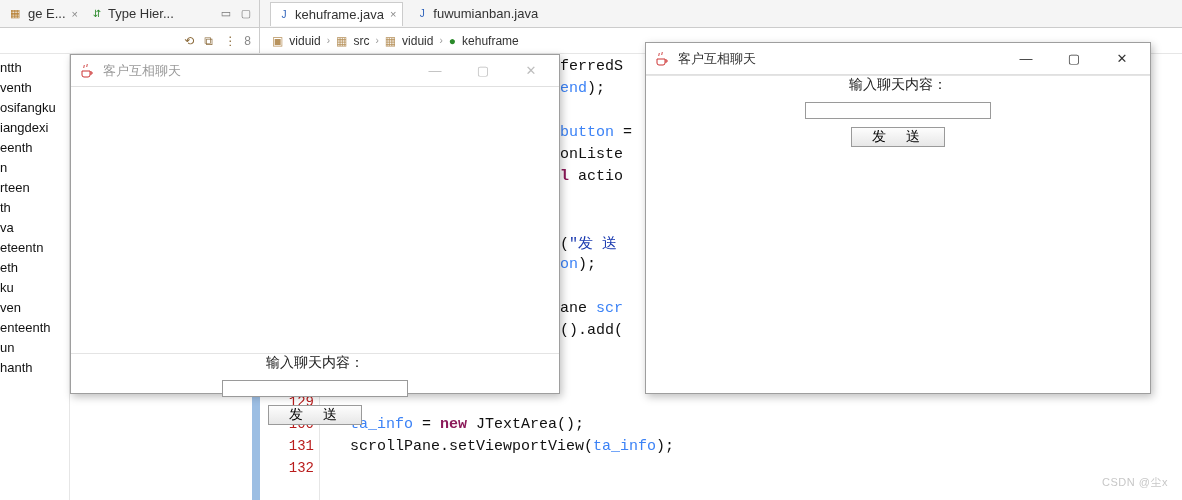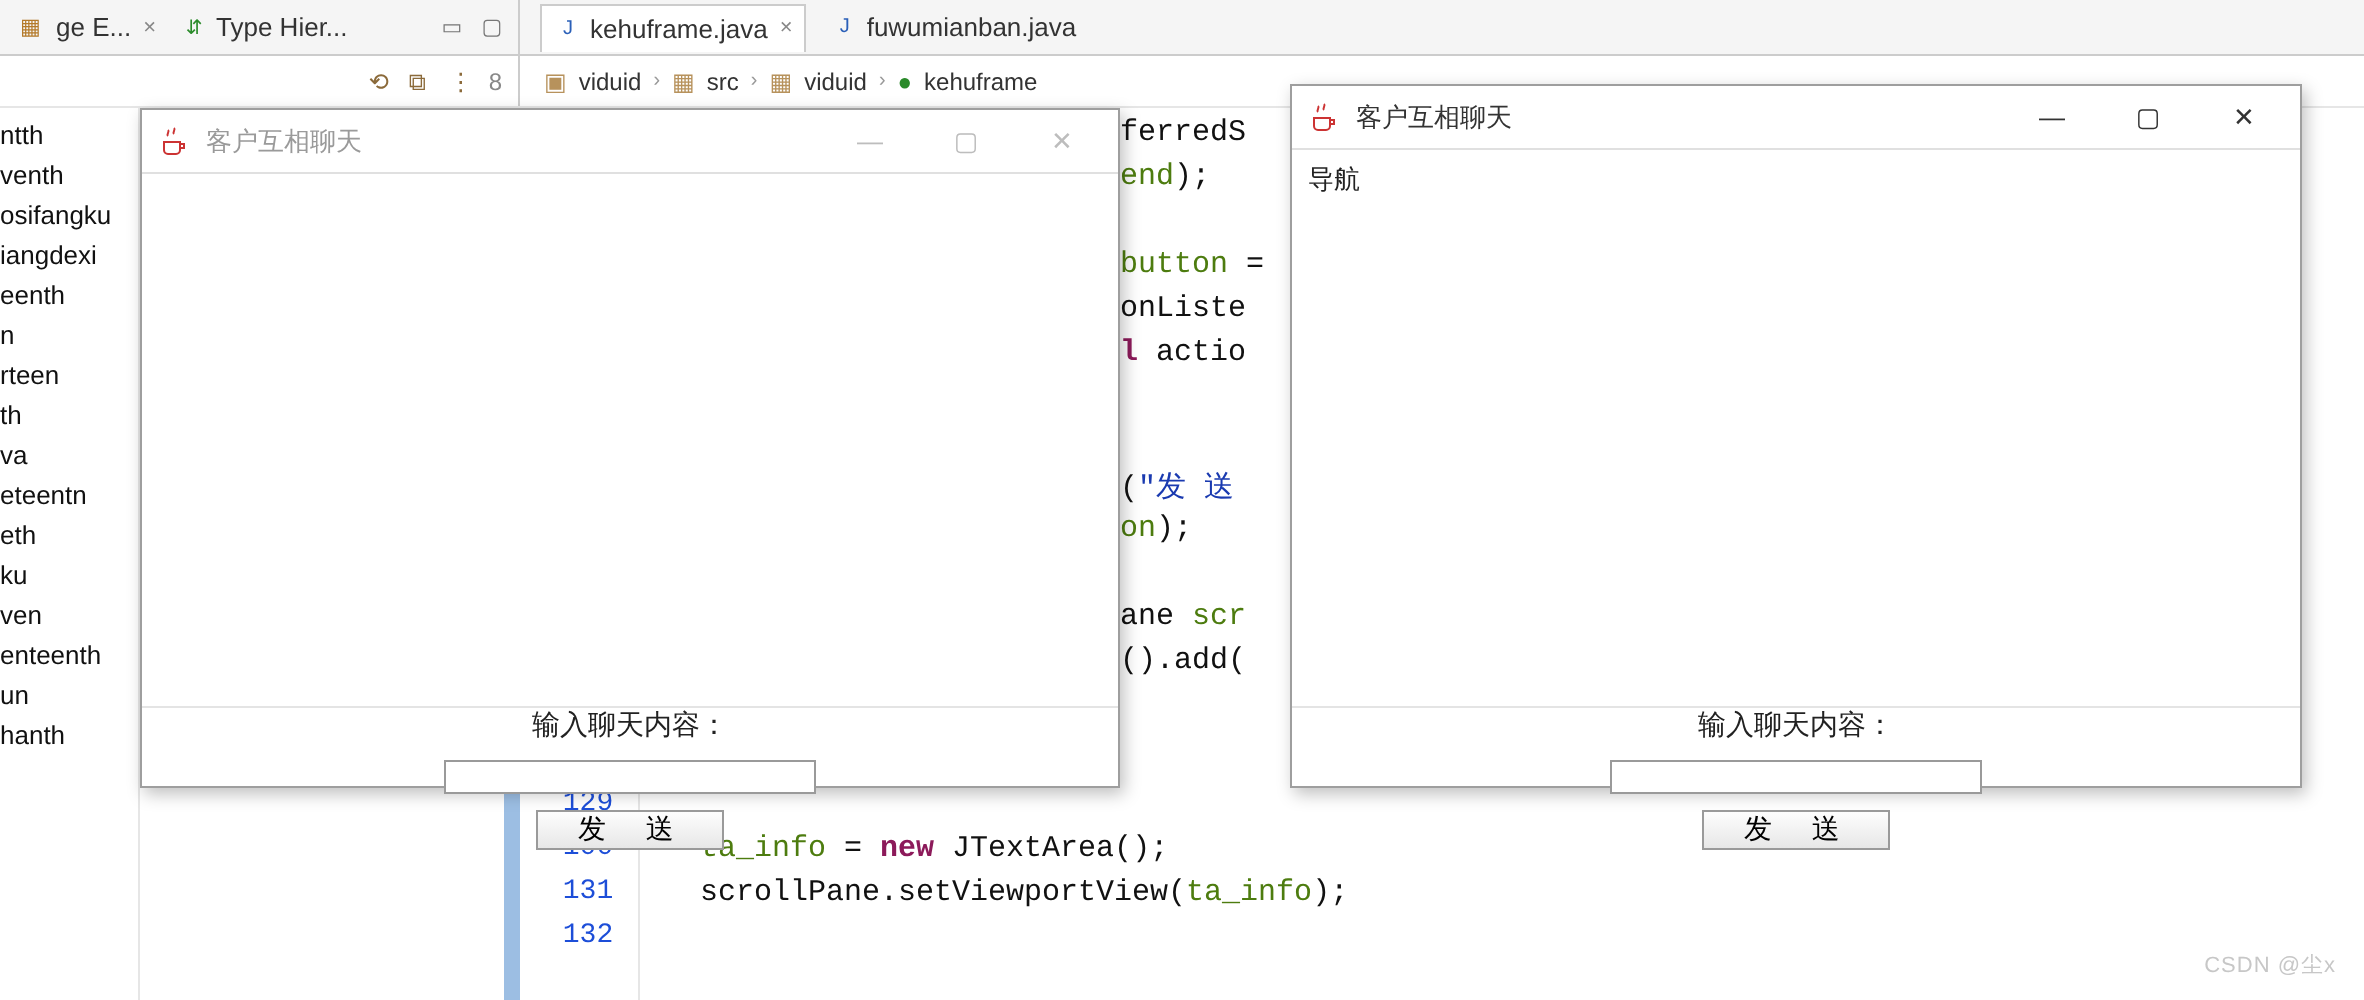--- a/index.html
+++ b/index.html
@@ -168,22 +168,22 @@
       position: absolute;
       left: 0;
       top: 0;
       bottom: 0;
       width: 60px;
     }
     .gutter .ln {
       position: absolute;
       right: 6px;
       width: 40px;
-      text-align: center;
-      color: #1d4ed8;
+      text-align: right;
+      color: #b91c1c;
       font-size: 14px;
     }
     .fold-bar {
       position: absolute;
       left: -8px;
       width: 8px;
       top: 0;
       bottom: 0;
       background: #5a93d0;
       opacity: 0.6;
@@ -195,21 +195,21 @@
       top: 0;
       bottom: 0;
     }
     .code-line {
       position: absolute;
       white-space: nowrap;
       color: #111;
     }
     .kw { color: #8c1a5a; font-weight: bold; }
     .str { color: #1a3ab0; }
-    .id  { color: #4d7c0f; }
+    .id  { color: #3b82f6; }
 
     
     .popup {
       position: absolute;
       background: #fff;
       border: 1px solid #9e9e9e;
       box-shadow: 2px 3px 8px rgba(0,0,0,0.25);
       display: flex;
       flex-direction: column;
     }
@@ -427,23 +427,20 @@
           <path d="M11 9h2v2h-2" fill="none" stroke="#c33"></path>
           <path d="M5 2c1 1-1 2 0 3M8 1c1 1-1 2 0 3" fill="none" stroke="#c33"></path>
         </svg>
     </span>
     <span>客户互相聊天</span>
     <span class="spacer"></span>
     <span class="win-btn">—</span>
     <span class="win-btn">▢</span>
     <span class="win-btn">✕</span>
   </div>
-  <div class="popup-body">
-    <span>导航</span>
-  </div>
   <div class="popup-footer">
     <span class="lbl">输入聊天内容：</span>
     <input type="text" style="">
     <button>发 送</button>
   </div>
 </div>
 
 <div class="watermark">CSDN @尘x</div>
 
 </body></html>

